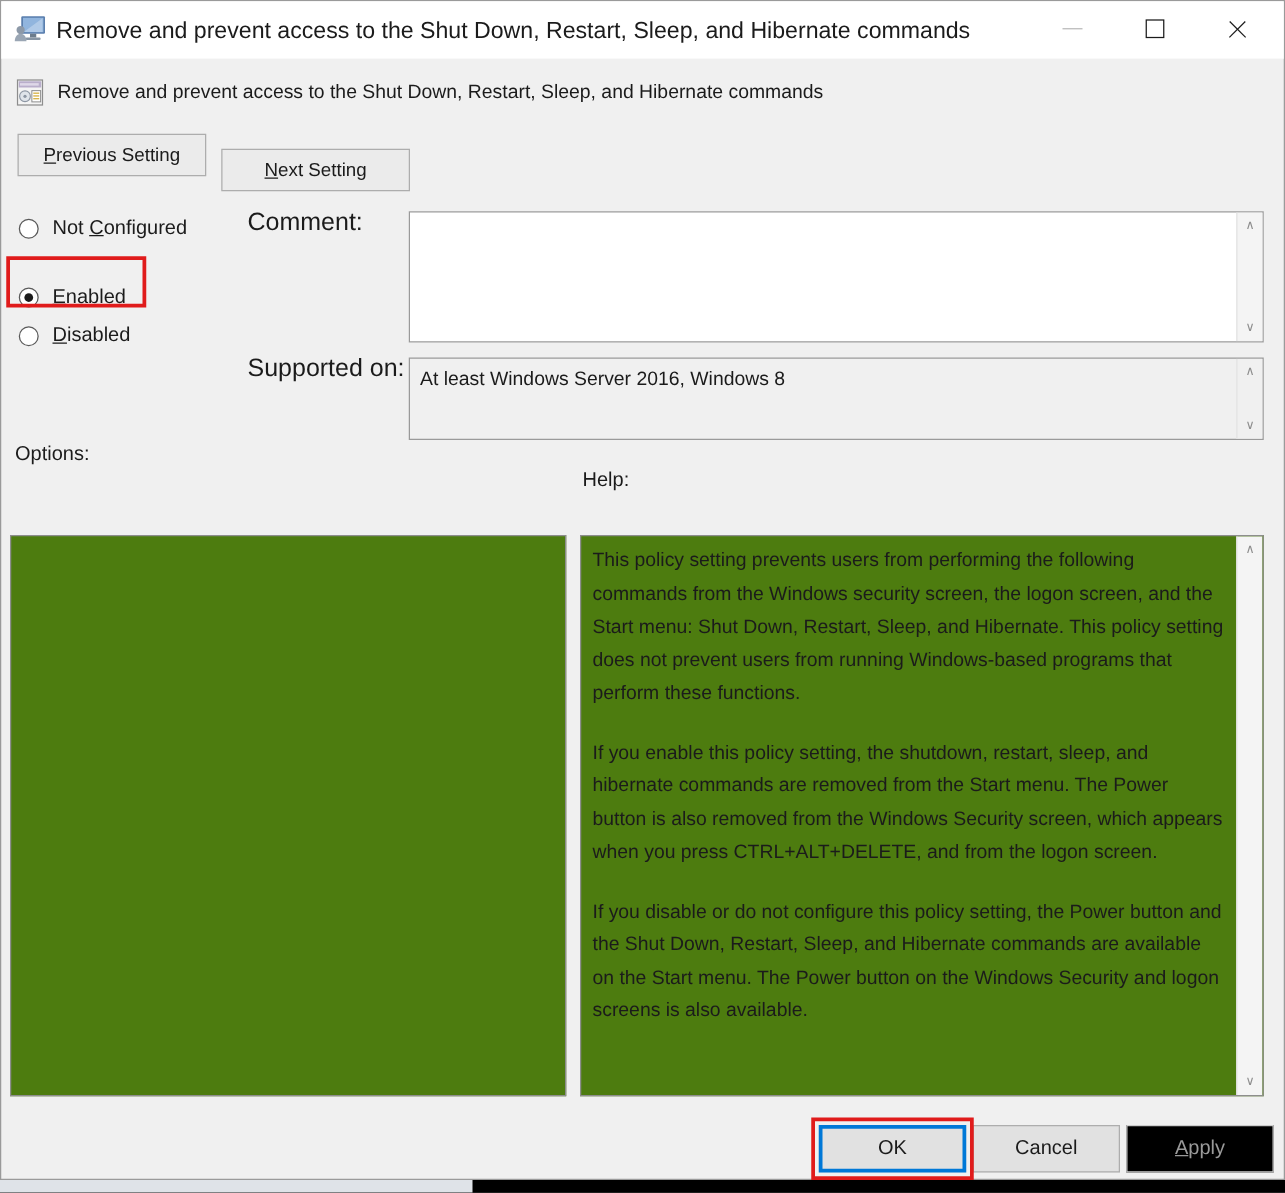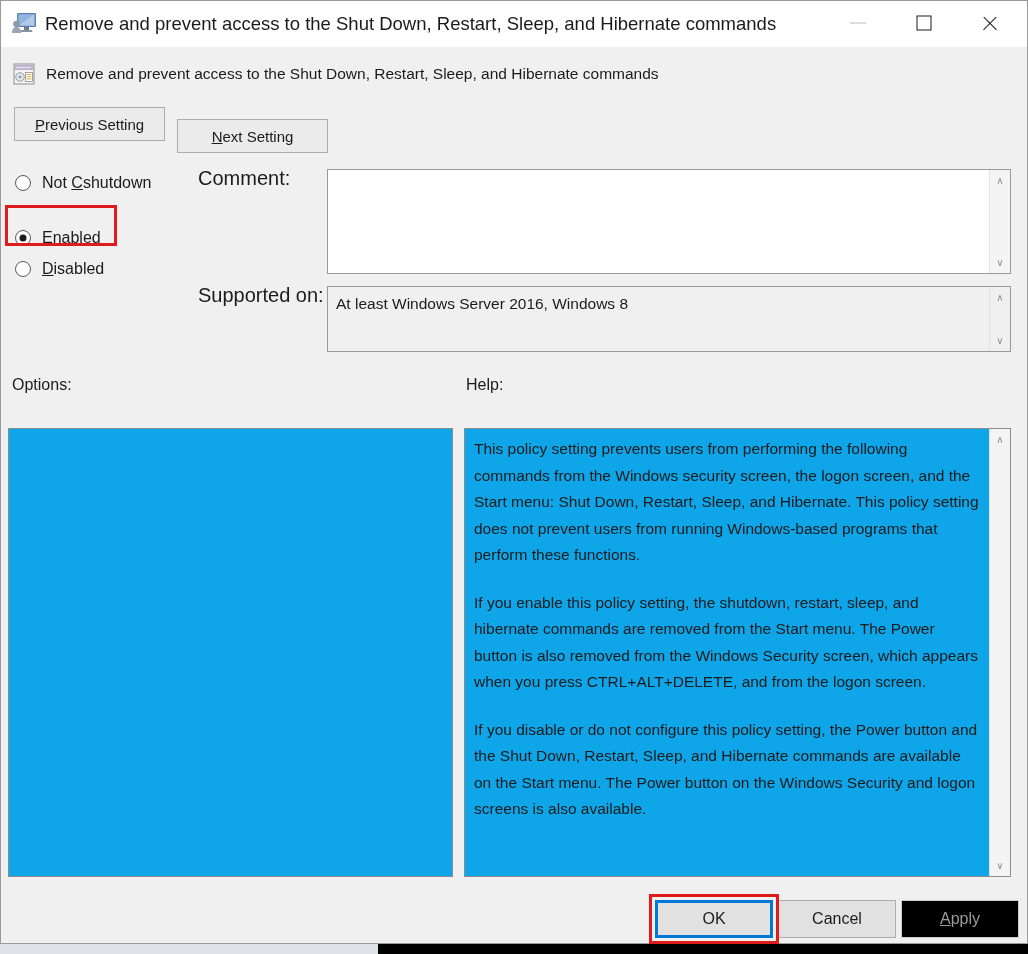--- a/index.html
+++ b/index.html
@@ -236,27 +236,27 @@
   }
   .sb-up { top: 2px; }
   .sb-down { bottom: 2px; }
 
   
   .section-label {
     position: absolute;
     font-size: 16px;
     color: #1b1b1b;
   }
-  .label-options { left: 11px; top: 375px; }
+  .label-options { left: 11px; top: 354px; }
   .label-help { left: 465px; top: 375px; }
 
   .panel {
     position: absolute;
     border: 1px solid #8d8d8d;
-    background: #0ea5e9;
+    background: #4d7c0f;
     box-sizing: border-box;
     overflow: hidden;
   }
   .panel-options {
     left: 7px; top: 427px;
     width: 445px; height: 449px;
   }
   .panel-help {
     left: 463px; top: 427px;
     width: 547px; height: 449px;
@@ -365,21 +365,21 @@
       <rect x="13.6" y="15.4" width="4.8" height="1.1" fill="#d8b44a"></rect>
     </svg>
     <div class="policy-name">Remove and prevent access to the Shut Down, Restart, Sleep, and Hibernate commands</div>
 
     <button class="nav-btn nav-prev"><span class="acc">P</span><span>revious Setting</span></button>
     <button class="nav-btn nav-next"><span class="acc">N</span><span>ext Setting</span></button>
   </div>
 
   <div class="radio-row radio-notconf">
     <span class="radio-mark"></span>
-    <span class="radio-label"><span>Not </span><span class="acc">C</span><span>shutdown</span></span>
+    <span class="radio-label"><span>Not </span><span class="acc">C</span><span>onfigured</span></span>
   </div>
 
   <div class="radio-row radio-enabled">
     <span class="radio-mark checked"></span>
     <span class="radio-label"><span class="acc">E</span><span>nabled</span></span>
   </div>
 
   <div class="radio-row radio-disabled">
     <span class="radio-mark"></span>
     <span class="radio-label"><span class="acc">D</span><span>isabled</span></span>

